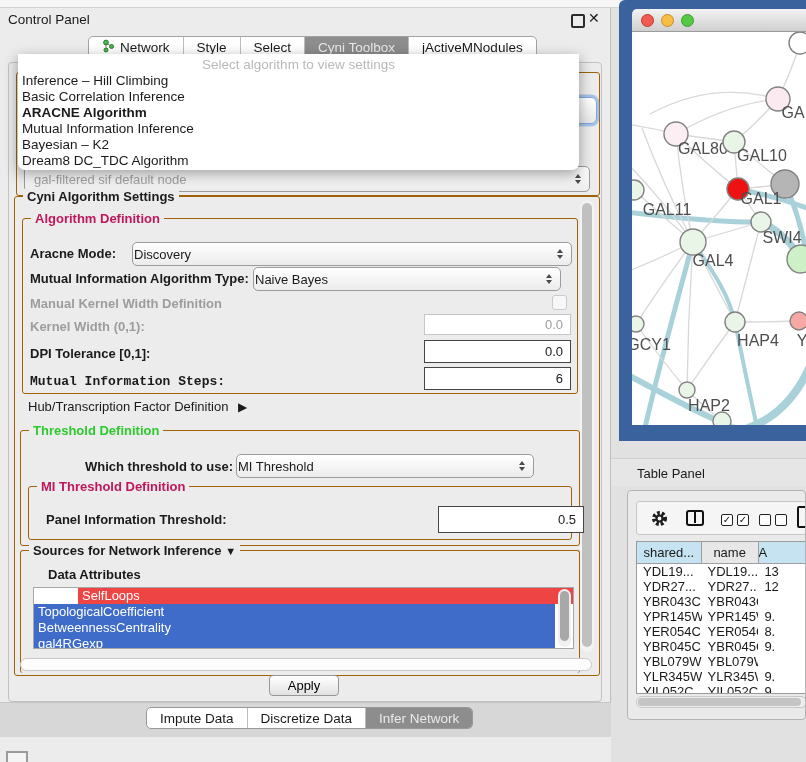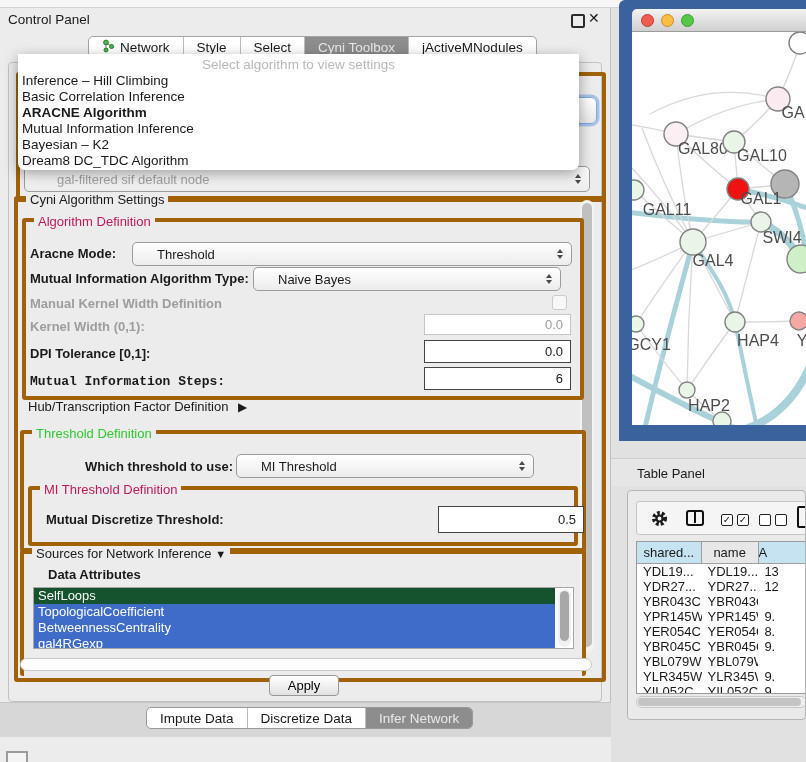--- a/index.html
+++ b/index.html
@@ -1,29 +1,29 @@
 <!DOCTYPE html>
 <html><head>
 <meta charset="utf-8">
 <style>
   html,body{margin:0;padding:0;}
   .screen{position:relative;width:806px;height:762px;background:#ececec;overflow:hidden;
           font-family:"Liberation Sans","DejaVu Sans",sans-serif;color:#1a1a1a;}
   .abs{position:absolute;}
   
-  .groupbox{position:absolute;border:4px solid #a16207;border-radius:3px;}
+  .groupbox{position:absolute;border:1px solid #a16207;border-radius:3px;font-weight:bold;}
   .gtitle{position:absolute;top:-8px;left:8px;background:#ececec;padding:0 4px;font-size:13px;white-space:nowrap;}
   .gtitle.blue{color:#be185d;}
   .gtitle.green{color:#2dc92d;}
   .lbl{position:absolute;font-size:13px;white-space:nowrap;}
   .b{font-weight:bold;}
   .dis{color:#9d9d9d;}
   .combo{position:absolute;border:1px solid #9b9b9b;border-radius:5px;
          background:linear-gradient(#ffffff,#ececec);display:flex;align-items:center;
-         padding:0 24px 0 24px;font-size:13px;box-sizing:border-box;}
+         padding:0 24px 0 1px;font-size:13px;box-sizing:border-box;}
   .combo .arrows{position:absolute;right:8px;top:50%;transform:translateY(-50%);display:flex;flex-direction:column;gap:2px;}
   .tri-up{width:0;height:0;border-left:3.5px solid transparent;border-right:3.5px solid transparent;border-bottom:4.5px solid #4a4a4a;}
   .tri-dn{width:0;height:0;border-left:3.5px solid transparent;border-right:3.5px solid transparent;border-top:4.5px solid #4a4a4a;}
   .field{position:absolute;background:#fff;border:1.5px solid #454545;box-sizing:border-box;
          display:flex;align-items:center;justify-content:flex-end;padding:0 7px;font-size:13px;}
   .field.dis{border:1px solid #c6c6c6;color:#9d9d9d;}
   .seg-control{position:absolute;display:inline-flex;background:#ffffff;border:1px solid #a3a3a3;
                border-radius:5px;overflow:hidden;height:22px;box-sizing:border-box;}
   .seg{display:flex;align-items:center;gap:5px;padding:0 13px;font-size:13.5px;border-left:1px solid #bdbdbd;cursor:default;}
   .seg:first-child{border-left:none;}
@@ -124,21 +124,21 @@
 
   <div class="scroll-track" style="left:580px;top:200px;width:14px;height:452px;"></div>
   <div class="scroll-thumb" style="left:582px;top:203px;width:10px;height:444px;"></div>
 
   <div class="groupbox" style="left:22px;top:218px;width:554px;height:174px;">
     <span class="gtitle blue">Algorithm Definition</span>
   </div>
 
   <div class="lbl b" style="left:30px;top:246px;">Aracne Mode:</div>
   <div class="combo" style="left:132px;top:242px;width:440px;height:24px;">
-    <span>Threshold</span>
+    <span>Discovery</span>
     <span class="arrows">
         <span class="tri-up"></span>
         <span class="tri-dn"></span>
       </span>
   </div>
 
   <div class="lbl b" style="left:30px;top:271px;">Mutual Information Algorithm Type:</div>
   <div class="combo" style="left:253px;top:267px;width:308px;height:24px;">
     <span>Naive Bayes</span>
     <span class="arrows">
@@ -177,34 +177,34 @@
   <div class="combo" style="left:236px;top:454px;width:298px;height:24px;">
     <span>MI Threshold</span>
     <span class="arrows">
         <span class="tri-up"></span>
         <span class="tri-dn"></span>
       </span>
   </div>
   <div class="groupbox" style="left:28px;top:486px;width:542px;height:52px;">
     <span class="gtitle blue">MI Threshold Definition</span>
   </div>
-  <div class="lbl b" style="left:46px;top:512px;">Mutual Discretize Threshold:</div>
+  <div class="lbl b" style="left:46px;top:512px;">Panel Information Threshold:</div>
   <div class="field" style="left:432px;top:506px;width:146px;height:27px;margin-left:6px;">
     <span>0.5</span>
   </div>
 
   <div class="groupbox" style="left:20px;top:550px;width:558px;height:122px;border-bottom:none;">
     <span class="gtitle">
       <span>Sources for Network Inference</span>
       <span style="font-size:11px;">▼</span>
     </span>
   </div>
   <div class="lbl b" style="left:26px;top:567px;padding-left:22px;">Data Attributes</div>
   <div class="attr-list" style="left:33px;top:587px;width:541px;height:62px;">
-      <div class="attr-item" style="background: #14532d;">SelfLoops</div>
+      <div class="attr-item" style="background: #ef4444; margin-left: 44px;">SelfLoops</div>
       <div class="attr-item" style="background: rgb(63, 108, 200);">TopologicalCoefficient</div>
       <div class="attr-item" style="background: rgb(63, 108, 200);">BetweennessCentrality</div>
       <div class="attr-item" style="background: rgb(63, 108, 200);">gal4RGexp</div>
     </div>
   <div class="scroll-track" style="left:558px;top:589px;width:13px;height:58px;background:#f0f0f0;"></div>
   <div class="scroll-thumb" style="left:560px;top:591px;width:9px;height:50px;background:#a8a8a8;"></div>
 
   <div class="abs" style="left:20px;top:658px;width:572px;height:13px;background:#fdfdfd;border:1px solid #c9c9c9;border-radius:7px;box-sizing:border-box;"></div>
 
   <button class="abs" style="left:269px;top:675px;width:70px;height:21px;border:1px solid #979797;border-radius:4px;background:linear-gradient(#ffffff,#e2e2e2);font-size:13px;font-family:inherit;">

